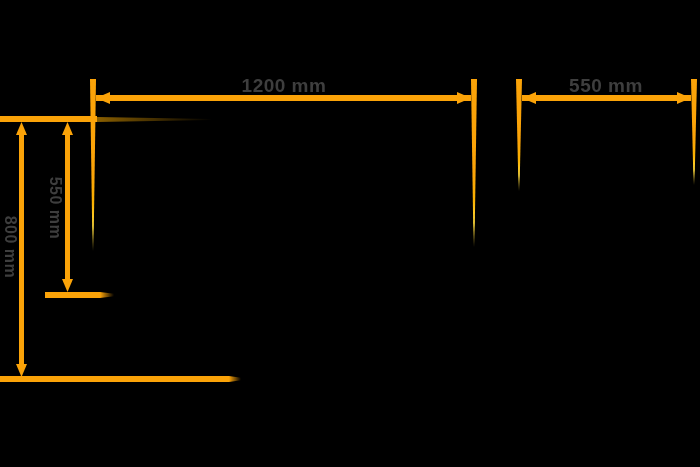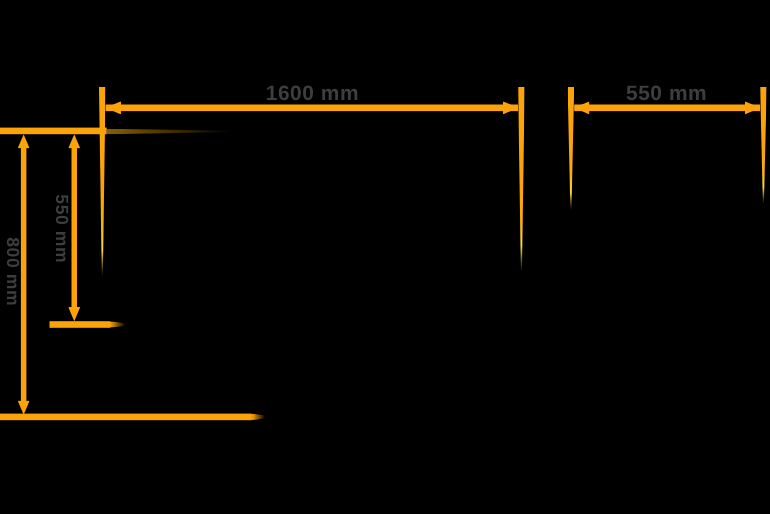--- a/index.html
+++ b/index.html
@@ -46,21 +46,21 @@
 
 <div id="canvas">
 
   <div class="leg" style="left:90px;top:79px;height:172px;"></div>
 
   <div class="leg" style="left:471px;top:79px;height:168px;"></div>
 
   <div class="h-line" style="left:96px;top:95px;width:375px;"></div>
   <div class="arrow arrow-left" style="left:96px;top:92px;"></div>
   <div class="arrow arrow-right" style="left:457px;top:92px;"></div>
-  <div class="dim-label" style="left:222px;top:75px;width:124px;">1600 mm</div>
+  <div class="dim-label" style="left:222px;top:75px;width:124px;">1200 mm</div>
 
   <div class="h-line" style="left:0px;top:116px;width:97px;"></div>
   <div class="fade-taper-right" style="left:97px;top:117px;width:115px;"></div>
 
   <div class="arrow arrow-up" style="left:16px;top:122px;"></div>
   <div class="v-line" style="left:19px;top:132px;height:234px;"></div>
   <div class="arrow arrow-down" style="left:16px;top:364px;"></div>
   <div class="dim-label-v" style="left:10px;top:247px;">800 mm</div>
 
   <div class="arrow arrow-up" style="left:62px;top:122px;"></div>

